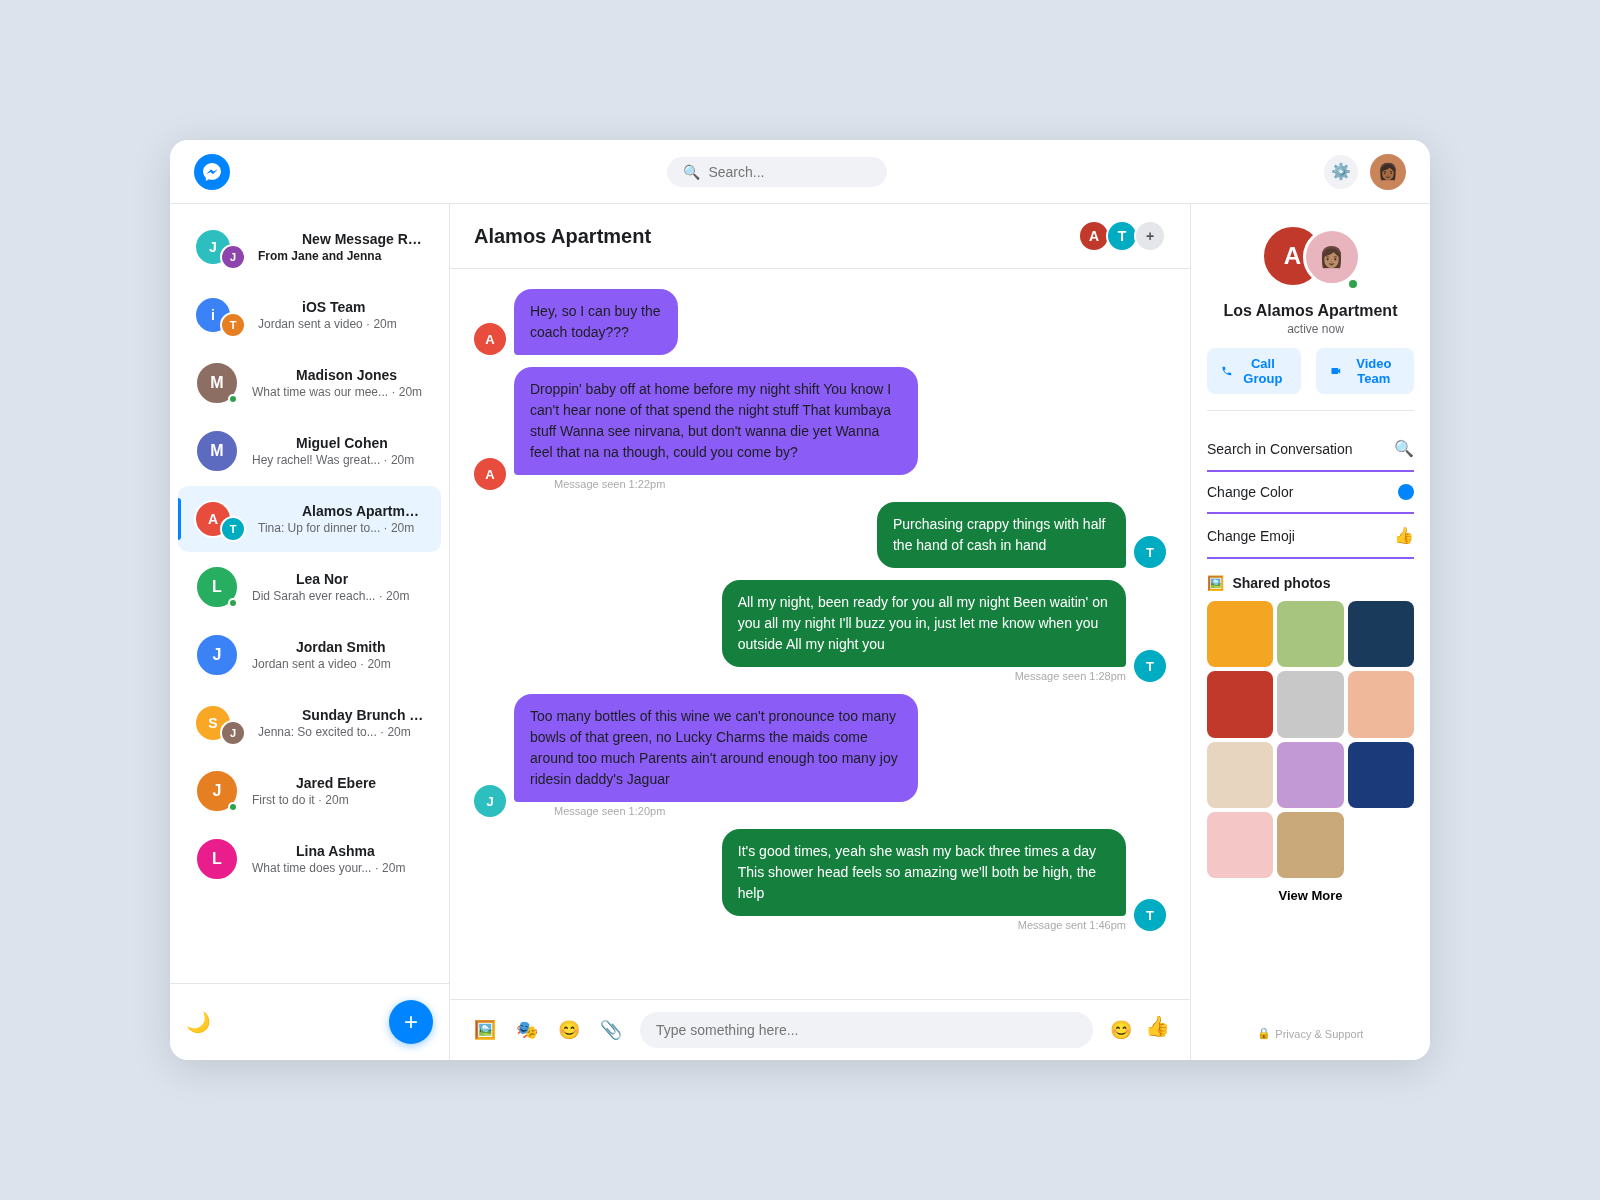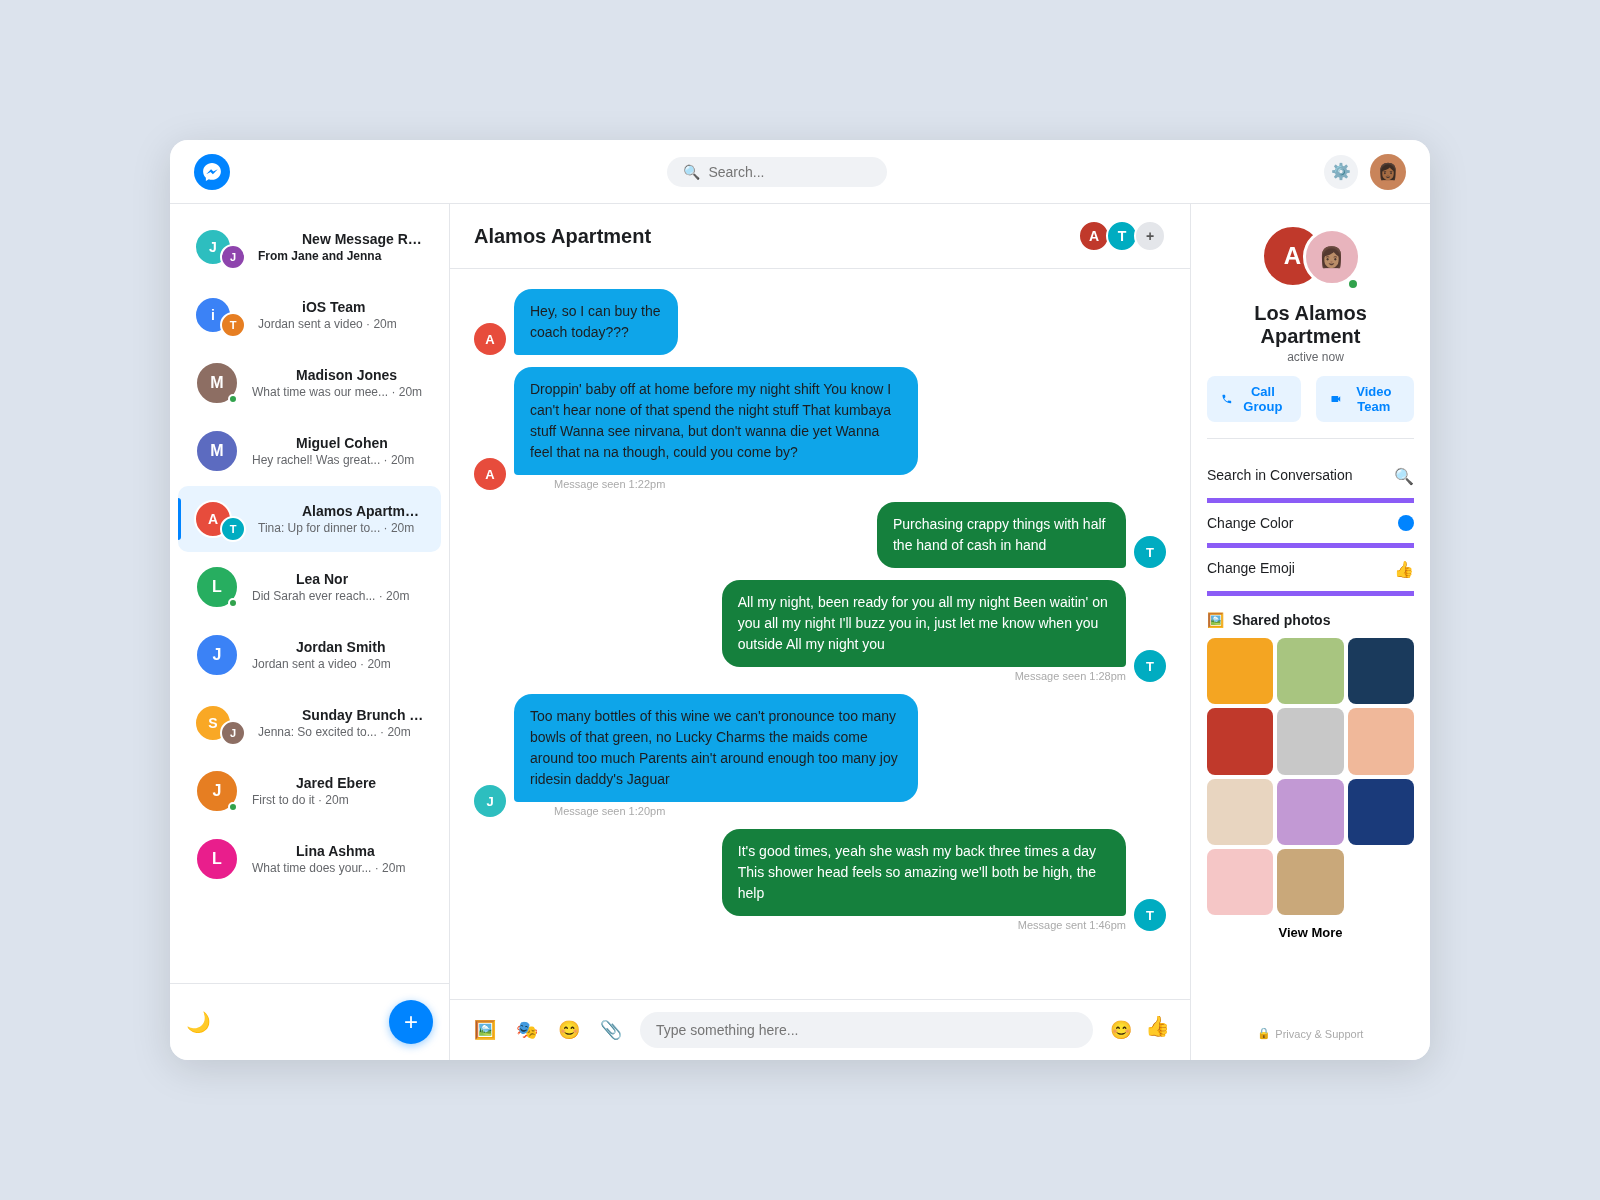--- a/index.html
+++ b/index.html
@@ -206,21 +206,21 @@
       flex-shrink: 0; overflow: hidden;
       display: flex; align-items: center; justify-content: center;
       font-size: 13px; font-weight: bold; color: #fff;
     }
     .msg-bubble {
       max-width: 62%;
       padding: 12px 16px;
       border-radius: 18px;
       font-size: 14px; line-height: 1.5; color: #1c1e21;
     }
-    .msg-bubble.incoming { background: #0ea5e9; border-bottom-left-radius: 4px; }
+    .msg-bubble.incoming { background: #8b5cf6; border-bottom-left-radius: 4px; }
     .msg-bubble.outgoing { background: #15803d; color: #fff; border-bottom-right-radius: 4px; }
     .msg-meta {
       font-size: 11px; color: #aaa;
       margin-top: 3px;
       text-align: right;
     }
     .msg-meta.left { text-align: left; margin-left: 40px; }
     .msg-col { display: flex; flex-direction: column; }
     .msg-col.right { align-items: flex-end; }
 
@@ -276,38 +276,38 @@
       font-size: 24px; color: #fff; font-weight: bold;
     }
     .rp-av1 { left: 0; top: 0; z-index: 1; background: #c0392b; }
     .rp-av2 { right: 0; top: 4px; z-index: 2; background: #e8b4bd; width: 58px; height: 58px; }
     .online-dot-rp {
       width: 12px; height: 12px; border-radius: 50%; background: #31a24c;
       border: 2px solid #fff;
       position: absolute; bottom: 2px; right: 2px; z-index: 5;
     }
     .rp-name {
-      font-size: 20px; font-weight: 700; color: #1c1e21; margin-top: 10px; text-align: center;
+      font-size: 16px; font-weight: 700; color: #1c1e21; margin-top: 10px; text-align: center;
     }
     .rp-status { font-size: 12px; color: #65676b; margin-top: 2px; margin-left: 10px; }
     .rp-actions {
       display: flex; gap: 15px; margin-top: 12px;
     }
     .rp-btn {
       display: flex; align-items: center; gap: 6px;
       background: #e7f3ff; color: #0084ff;
       border: none; border-radius: 8px; padding: 8px 14px;
       font-size: 13px; font-weight: 600; cursor: pointer;
     }
     .rp-btn svg { width: 16px; height: 16px; }
     .rp-options { margin-top: 16px; }
     .rp-option-item {
-      display: flex; align-items: flex-start; justify-content: space-between;
+      display: flex; align-items: center; justify-content: space-between;
       padding: 12px 0;
-      border-bottom: 5px solid #8b5cf6;
+      border-bottom: 2px solid #8b5cf6;
       cursor: pointer;
     }
     .rp-option-label {
       font-size: 14px; color: #1c1e21; font-weight: 500;
     }
     .rp-option-icon { color: #999; font-size: 16px; }
     .color-dot {
       width: 16px; height: 16px; border-radius: 50%; background: #0084ff;
     }
     .shared-photos { margin-top: 16px; }

